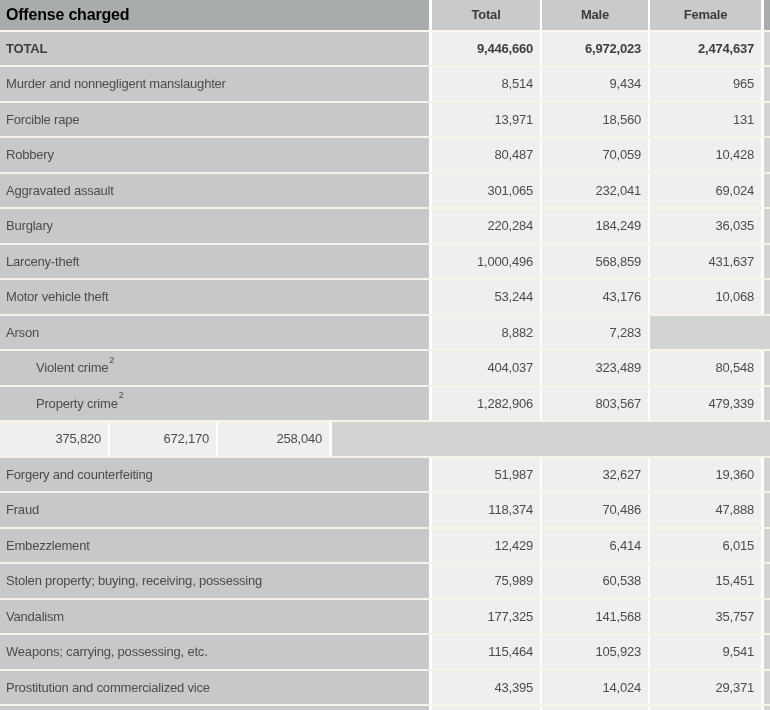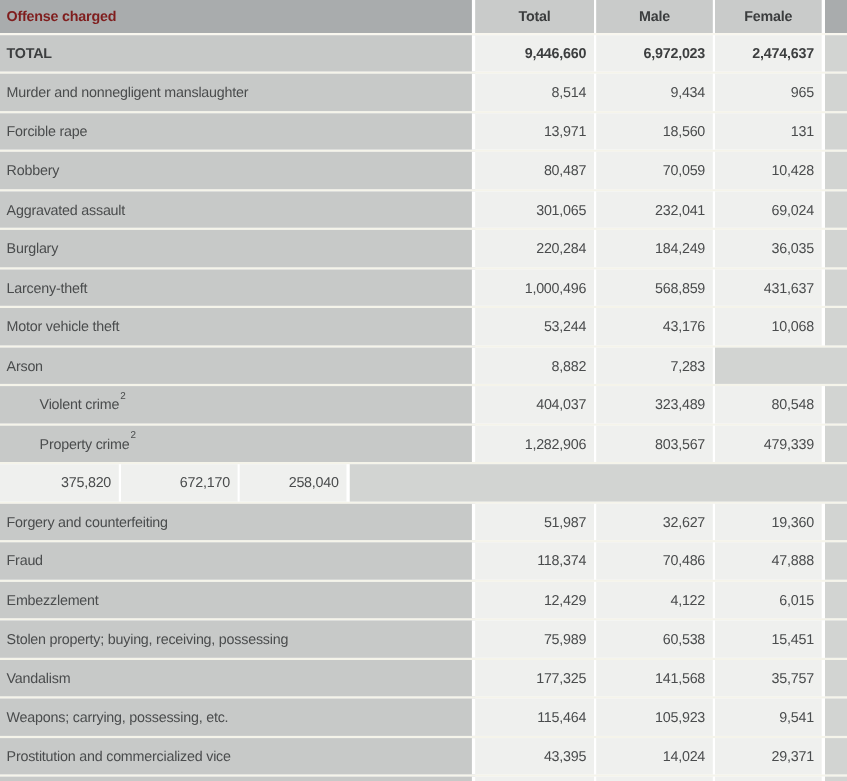--- a/index.html
+++ b/index.html
@@ -31,28 +31,28 @@
     padding-left: 6px;
   }
   .num-cell {
     width: 110px;
     border-right: 2px solid #ffffff;
     background: #eff0ee;
     justify-content: flex-end;
     padding-right: 7px;
   }
   .num-cell.male-col { width: 108px; }
-  .num-cell.female-col { width: 100px; border-right: 3px solid #ffffff; }
+  .num-cell.female-col { width: 114px; border-right: 3px solid #ffffff; }
   .sliver-cell { flex: 1; background: #d2d4d2; }
 
   
   .header-row { height: 31.5px; border-bottom: 2.5px solid #f9f7ef; }
   .header-row .label-cell {
     background: #a9acad;
-    font-weight: bold; color: #7f1d1d; font-size: 13px;
+    font-weight: bold; color: #000000; font-size: 16px;
   }
   .header-row .num-cell {
     background: #c9cbca;
     justify-content: center; padding-right: 0;
     font-weight: bold; color: #3b3d3e;
   }
   .header-row .sliver-cell { background: #a9acad; }
 
   
   .total-row .cell { font-weight: bold; color: #3c3e3f; }
@@ -220,21 +220,21 @@
     <div class="cell num-cell male-col">70,486</div>
     <div class="cell num-cell female-col">47,888</div>
     <div class="cell sliver-cell"></div>
   </div>
 
   <div class="row">
     <div class="cell label-cell">
       <span class="label-text"><span>Embezzlement</span></span>
     </div>
     <div class="cell num-cell">12,429</div>
-    <div class="cell num-cell male-col">4,122</div>
+    <div class="cell num-cell male-col">6,414</div>
     <div class="cell num-cell female-col">6,015</div>
     <div class="cell sliver-cell"></div>
   </div>
 
   <div class="row">
     <div class="cell label-cell">
       <span class="label-text"><span>Stolen property; buying, receiving, possessing</span></span>
     </div>
     <div class="cell num-cell">75,989</div>
     <div class="cell num-cell male-col">60,538</div>

